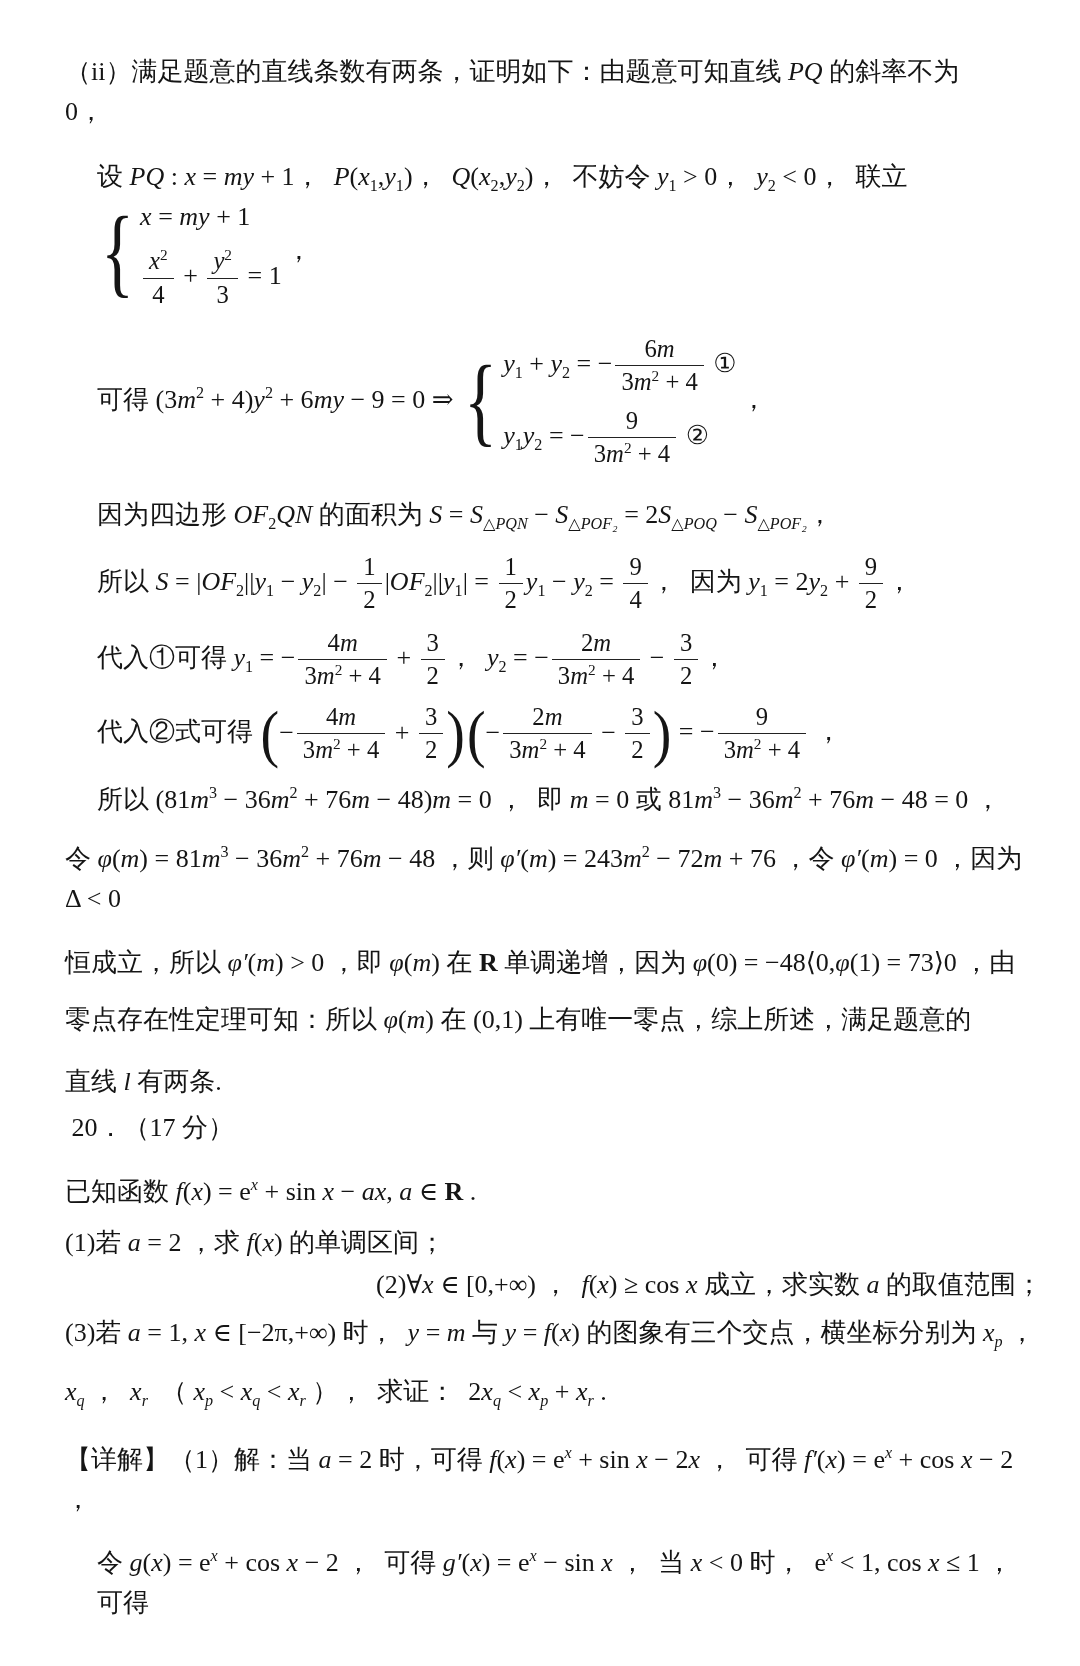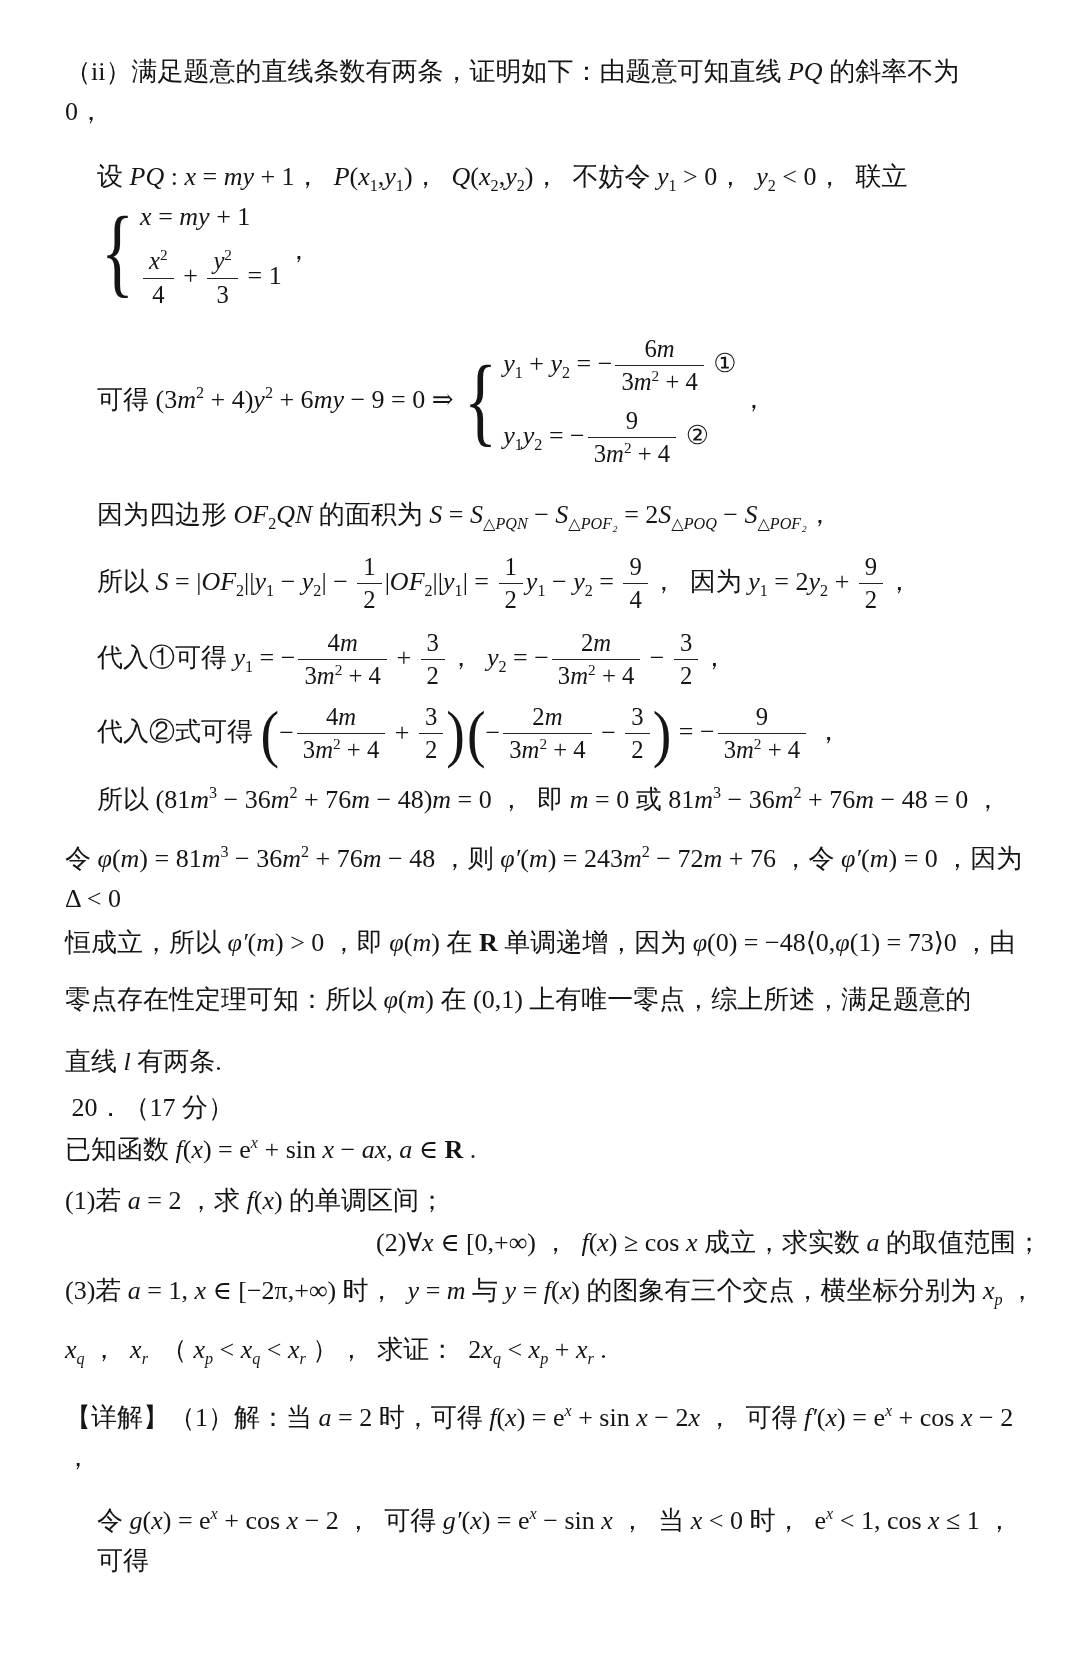--- a/index.html
+++ b/index.html
@@ -77,25 +77,25 @@
       <div class="line">（ii）满足题意的直线条数有两条，证明如下：由题意可知直线 <span class="mi">PQ</span> 的斜率不为</div>
       <div class="line">0，</div>
       <div class="line ind" style="margin-top: 24px;">设 <span class="mi">PQ</span> : <span class="mi">x</span> = <span class="mi">my</span> + 1，  <span class="mi">P</span>(<span><span class="mi">x</span><sub>1</sub></span>,<span><span class="mi">y</span><sub>1</sub></span>)，  <span class="mi">Q</span>(<span><span class="mi">x</span><sub>2</sub></span>,<span><span class="mi">y</span><sub>2</sub></span>)，  不妨令 <span><span class="mi">y</span><sub>1</sub></span> &gt; 0，  <span><span class="mi">y</span><sub>2</sub></span> &lt; 0，  联立 <span class="cases"><span class="brace">{</span><span class="crows"><span class="crow"><span class="mi">x</span> = <span class="mi">my</span> + 1</span><span class="crow"><span class="frac"><span class="num"><span><span class="mi">x</span><sup>2</sup></span></span><span class="den">4</span></span> + <span class="frac"><span class="num"><span><span class="mi">y</span><sup>2</sup></span></span><span class="den">3</span></span> = 1</span></span></span>，</div>
       <div class="line ind" style="margin-top: 26px;">可得 (3<span><span class="mi">m</span><sup>2</sup></span> + 4)<span><span class="mi">y</span><sup>2</sup></span> + 6<span class="mi">my</span> − 9 = 0 ⇒ <span class="cases"><span class="brace">{</span><span class="crows"><span class="crow"><span><span class="mi">y</span><sub>1</sub></span> + <span><span class="mi">y</span><sub>2</sub></span> = −<span class="frac"><span class="num">6<span class="mi">m</span></span><span class="den">3<span><span class="mi">m</span><sup>2</sup></span> + 4</span></span> ①</span><span class="crow"><span><span class="mi">y</span><sub>1</sub></span><span><span class="mi">y</span><sub>2</sub></span> = −<span class="frac"><span class="num">9</span><span class="den">3<span><span class="mi">m</span><sup>2</sup></span> + 4</span></span> ②</span></span></span>，</div>
       <div class="line ind" style="margin-top: 26px;">因为四边形 <span class="mi">O</span><span><span class="mi">F</span><sub>2</sub></span><span class="mi">QN</span> 的面积为 <span class="mi">S</span> = <span><span class="mi">S</span><sub class="mi">△PQN</sub></span> − <span><span class="mi">S</span><sub class="mi">△POF₂</sub></span> = 2<span><span class="mi">S</span><sub class="mi">△POQ</sub></span> − <span><span class="mi">S</span><sub class="mi">△POF₂</sub></span>，</div>
       <div class="line ind" style="margin-top: 18px;">所以 <span class="mi">S</span> = |<span class="mi">O</span><span><span class="mi">F</span><sub>2</sub></span>||<span><span class="mi">y</span><sub>1</sub></span> − <span><span class="mi">y</span><sub>2</sub></span>| − <span class="frac"><span class="num">1</span><span class="den">2</span></span>|<span class="mi">O</span><span><span class="mi">F</span><sub>2</sub></span>||<span><span class="mi">y</span><sub>1</sub></span>| = <span class="frac"><span class="num">1</span><span class="den">2</span></span><span><span class="mi">y</span><sub>1</sub></span> − <span><span class="mi">y</span><sub>2</sub></span> = <span class="frac"><span class="num">9</span><span class="den">4</span></span>，  因为 <span><span class="mi">y</span><sub>1</sub></span> = 2<span><span class="mi">y</span><sub>2</sub></span> + <span class="frac"><span class="num">9</span><span class="den">2</span></span>，</div>
       <div class="line ind" style="margin-top: 14px;">代入①可得 <span><span class="mi">y</span><sub>1</sub></span> = −<span class="frac"><span class="num">4<span class="mi">m</span></span><span class="den">3<span><span class="mi">m</span><sup>2</sup></span> + 4</span></span> + <span class="frac"><span class="num">3</span><span class="den">2</span></span>，  <span><span class="mi">y</span><sub>2</sub></span> = −<span class="frac"><span class="num">2<span class="mi">m</span></span><span class="den">3<span><span class="mi">m</span><sup>2</sup></span> + 4</span></span> − <span class="frac"><span class="num">3</span><span class="den">2</span></span>，</div>
       <div class="line ind" style="margin-top: 12px;">代入②式可得 <span class="bpar"><span class="bp">(</span><span class="bpc">−<span class="frac"><span class="num">4<span class="mi">m</span></span><span class="den">3<span><span class="mi">m</span><sup>2</sup></span> + 4</span></span> + <span class="frac"><span class="num">3</span><span class="den">2</span></span></span><span class="bp">)</span></span><span class="bpar"><span class="bp">(</span><span class="bpc">−<span class="frac"><span class="num">2<span class="mi">m</span></span><span class="den">3<span><span class="mi">m</span><sup>2</sup></span> + 4</span></span> − <span class="frac"><span class="num">3</span><span class="den">2</span></span></span><span class="bp">)</span></span> = −<span class="frac"><span class="num">9</span><span class="den">3<span><span class="mi">m</span><sup>2</sup></span> + 4</span></span> ，</div>
       <div class="line ind" style="margin-top: 16px;">所以 (81<span><span class="mi">m</span><sup>3</sup></span> − 36<span><span class="mi">m</span><sup>2</sup></span> + 76<span class="mi">m</span> − 48)<span class="mi">m</span> = 0 ，  即 <span class="mi">m</span> = 0 或 81<span><span class="mi">m</span><sup>3</sup></span> − 36<span><span class="mi">m</span><sup>2</sup></span> + 76<span class="mi">m</span> − 48 = 0 ，</div>
       <div class="line" style="margin-top: 18px;">令 <span class="mi">φ</span>(<span class="mi">m</span>) = 81<span><span class="mi">m</span><sup>3</sup></span> − 36<span><span class="mi">m</span><sup>2</sup></span> + 76<span class="mi">m</span> − 48 ，则 <span class="mi">φ′</span>(<span class="mi">m</span>) = 243<span><span class="mi">m</span><sup>2</sup></span> − 72<span class="mi">m</span> + 76 ，令 <span class="mi">φ′</span>(<span class="mi">m</span>) = 0 ，因为 Δ &lt; 0</div>
-      <div class="line" style="margin-top: 4px;">恒成立，所以 <span class="mi">φ′</span>(<span class="mi">m</span>) &gt; 0 ，即 <span class="mi">φ</span>(<span class="mi">m</span>) 在 <span class="mb">R</span> 单调递增，因为 <span class="mi">φ</span>(0) = −48⟨0,<span class="mi">φ</span>(1) = 73⟩0 ，由</div>
+      <div class="line" style="margin-top: 24px;">恒成立，所以 <span class="mi">φ′</span>(<span class="mi">m</span>) &gt; 0 ，即 <span class="mi">φ</span>(<span class="mi">m</span>) 在 <span class="mb">R</span> 单调递增，因为 <span class="mi">φ</span>(0) = −48⟨0,<span class="mi">φ</span>(1) = 73⟩0 ，由</div>
       <div class="line" style="margin-top: 16px;">零点存在性定理可知：所以 <span class="mi">φ</span>(<span class="mi">m</span>) 在 (0,1) 上有唯一零点，综上所述，满足题意的</div>
       <div class="line" style="margin-top: 22px;">直线 <span class="mi">l</span> 有两条.</div>
       <div class="line" style="margin-top: 6px;"> 20．（17 分）</div>
-      <div class="line" style="margin-top: 2px;">已知函数 <span class="mi">f</span>(<span class="mi">x</span>) = <span><span class="mr">e</span><sup class="mi">x</sup></span> + sin <span class="mi">x</span> − <span class="mi">ax</span>, <span class="mi">a</span> ∈ <span class="mb">R</span> .</div>
+      <div class="line" style="margin-top: 24px;">已知函数 <span class="mi">f</span>(<span class="mi">x</span>) = <span><span class="mr">e</span><sup class="mi">x</sup></span> + sin <span class="mi">x</span> − <span class="mi">ax</span>, <span class="mi">a</span> ∈ <span class="mb">R</span> .</div>
       <div class="line" style="margin-top: 10px;">(1)若 <span class="mi">a</span> = 2 ，求 <span class="mi">f</span>(<span class="mi">x</span>) 的单调区间；</div>
       <div class="line" style="margin-top: 2px; text-align: right;">(2)∀<span class="mi">x</span> ∈ [0,+∞) ，  <span class="mi">f</span>(<span class="mi">x</span>) ≥ cos <span class="mi">x</span> 成立，求实数 <span class="mi">a</span> 的取值范围；</div>
       <div class="line" style="margin-top: 8px;">(3)若 <span class="mi">a</span> = 1, <span class="mi">x</span> ∈ [−2π,+∞) 时，  <span class="mi">y</span> = <span class="mi">m</span> 与 <span class="mi">y</span> = <span class="mi">f</span>(<span class="mi">x</span>) 的图象有三个交点，横坐标分别为 <span><span class="mi">x</span><sub class="mi">p</sub></span> ，</div>
       <div class="line" style="margin-top: 18px;"><span><span class="mi">x</span><sub class="mi">q</sub></span> ，  <span><span class="mi">x</span><sub class="mi">r</sub></span>  （ <span><span class="mi">x</span><sub class="mi">p</sub></span> &lt; <span><span class="mi">x</span><sub class="mi">q</sub></span> &lt; <span><span class="mi">x</span><sub class="mi">r</sub></span> ），  求证：  2<span><span class="mi">x</span><sub class="mi">q</sub></span> &lt; <span><span class="mi">x</span><sub class="mi">p</sub></span> + <span><span class="mi">x</span><sub class="mi">r</sub></span> .</div>
       <div class="line" style="margin-top: 28px;">【详解】（1）解：当 <span class="mi">a</span> = 2 时，可得 <span class="mi">f</span>(<span class="mi">x</span>) = <span><span class="mr">e</span><sup class="mi">x</sup></span> + sin <span class="mi">x</span> − 2<span class="mi">x</span> ，  可得 <span class="mi">f′</span>(<span class="mi">x</span>) = <span><span class="mr">e</span><sup class="mi">x</sup></span> + cos <span class="mi">x</span> − 2 ，</div>
       <div class="line ind" style="margin-top: 22px;">令 <span class="mi">g</span>(<span class="mi">x</span>) = <span><span class="mr">e</span><sup class="mi">x</sup></span> + cos <span class="mi">x</span> − 2 ，  可得 <span class="mi">g′</span>(<span class="mi">x</span>) = <span><span class="mr">e</span><sup class="mi">x</sup></span> − sin <span class="mi">x</span> ，  当 <span class="mi">x</span> &lt; 0 时，  <span><span class="mr">e</span><sup class="mi">x</sup></span> &lt; 1, cos <span class="mi">x</span> ≤ 1 ，  可得</div>
     </div>
 </div>
 
 </body></html>

